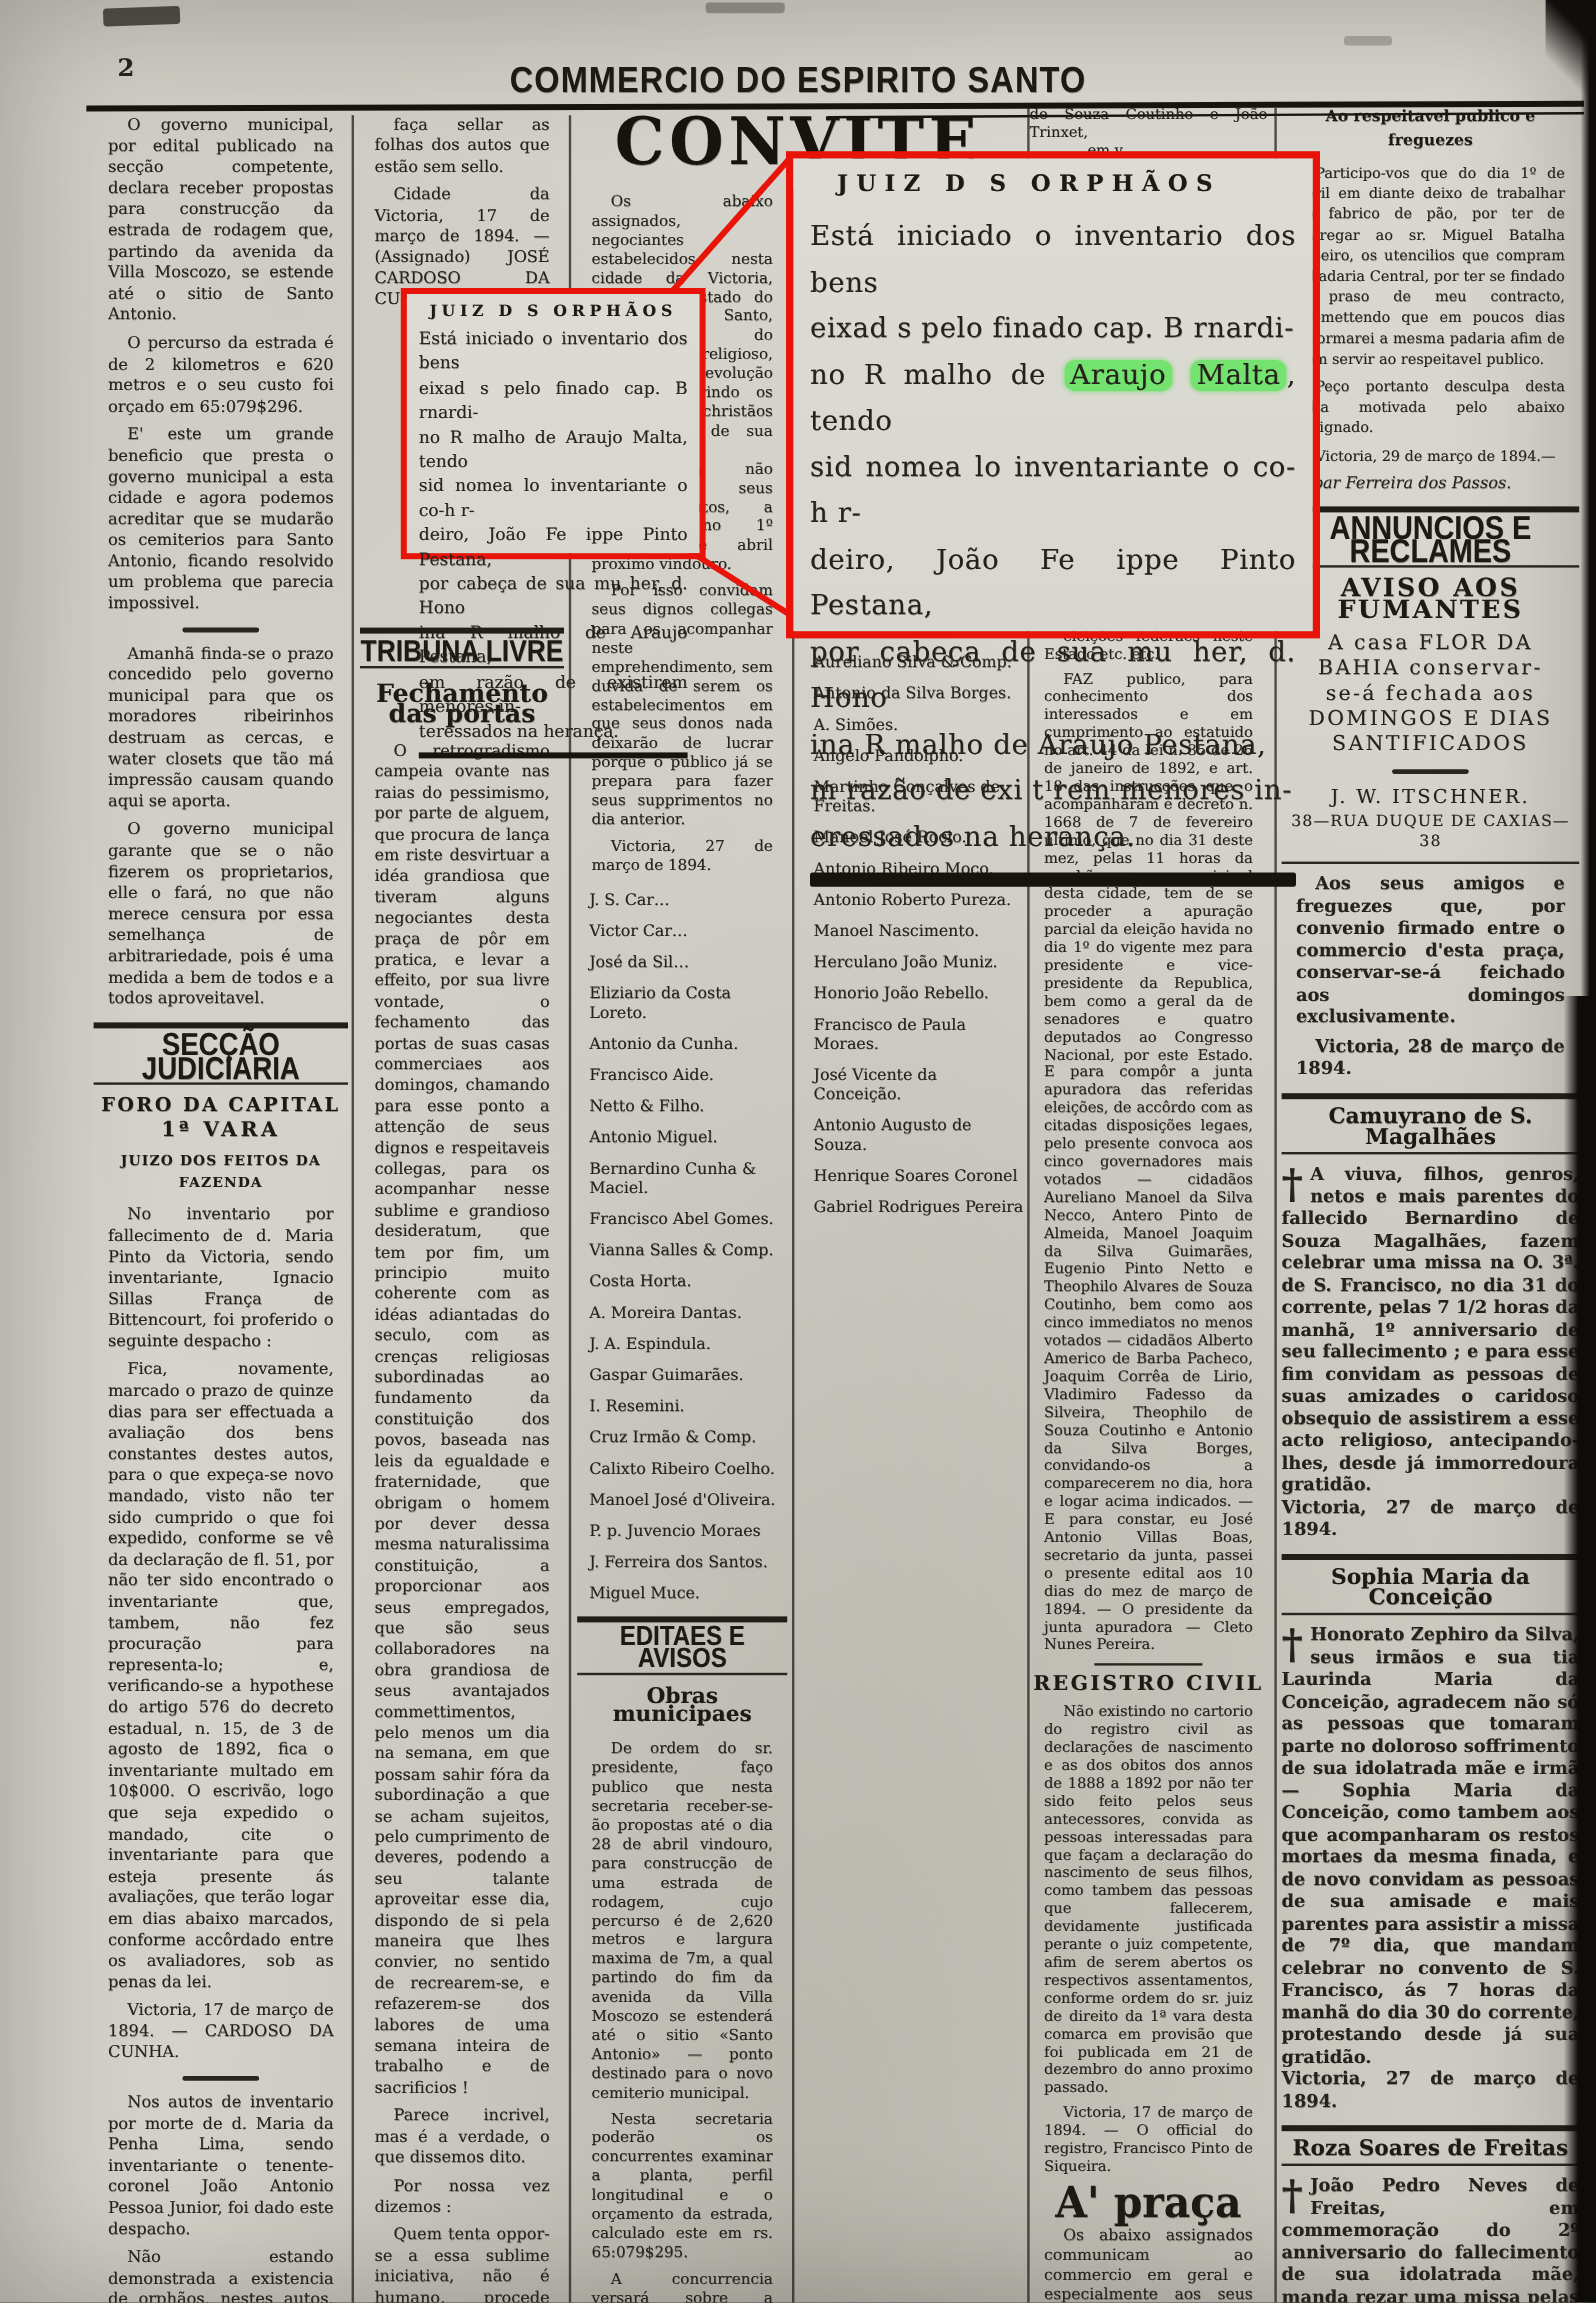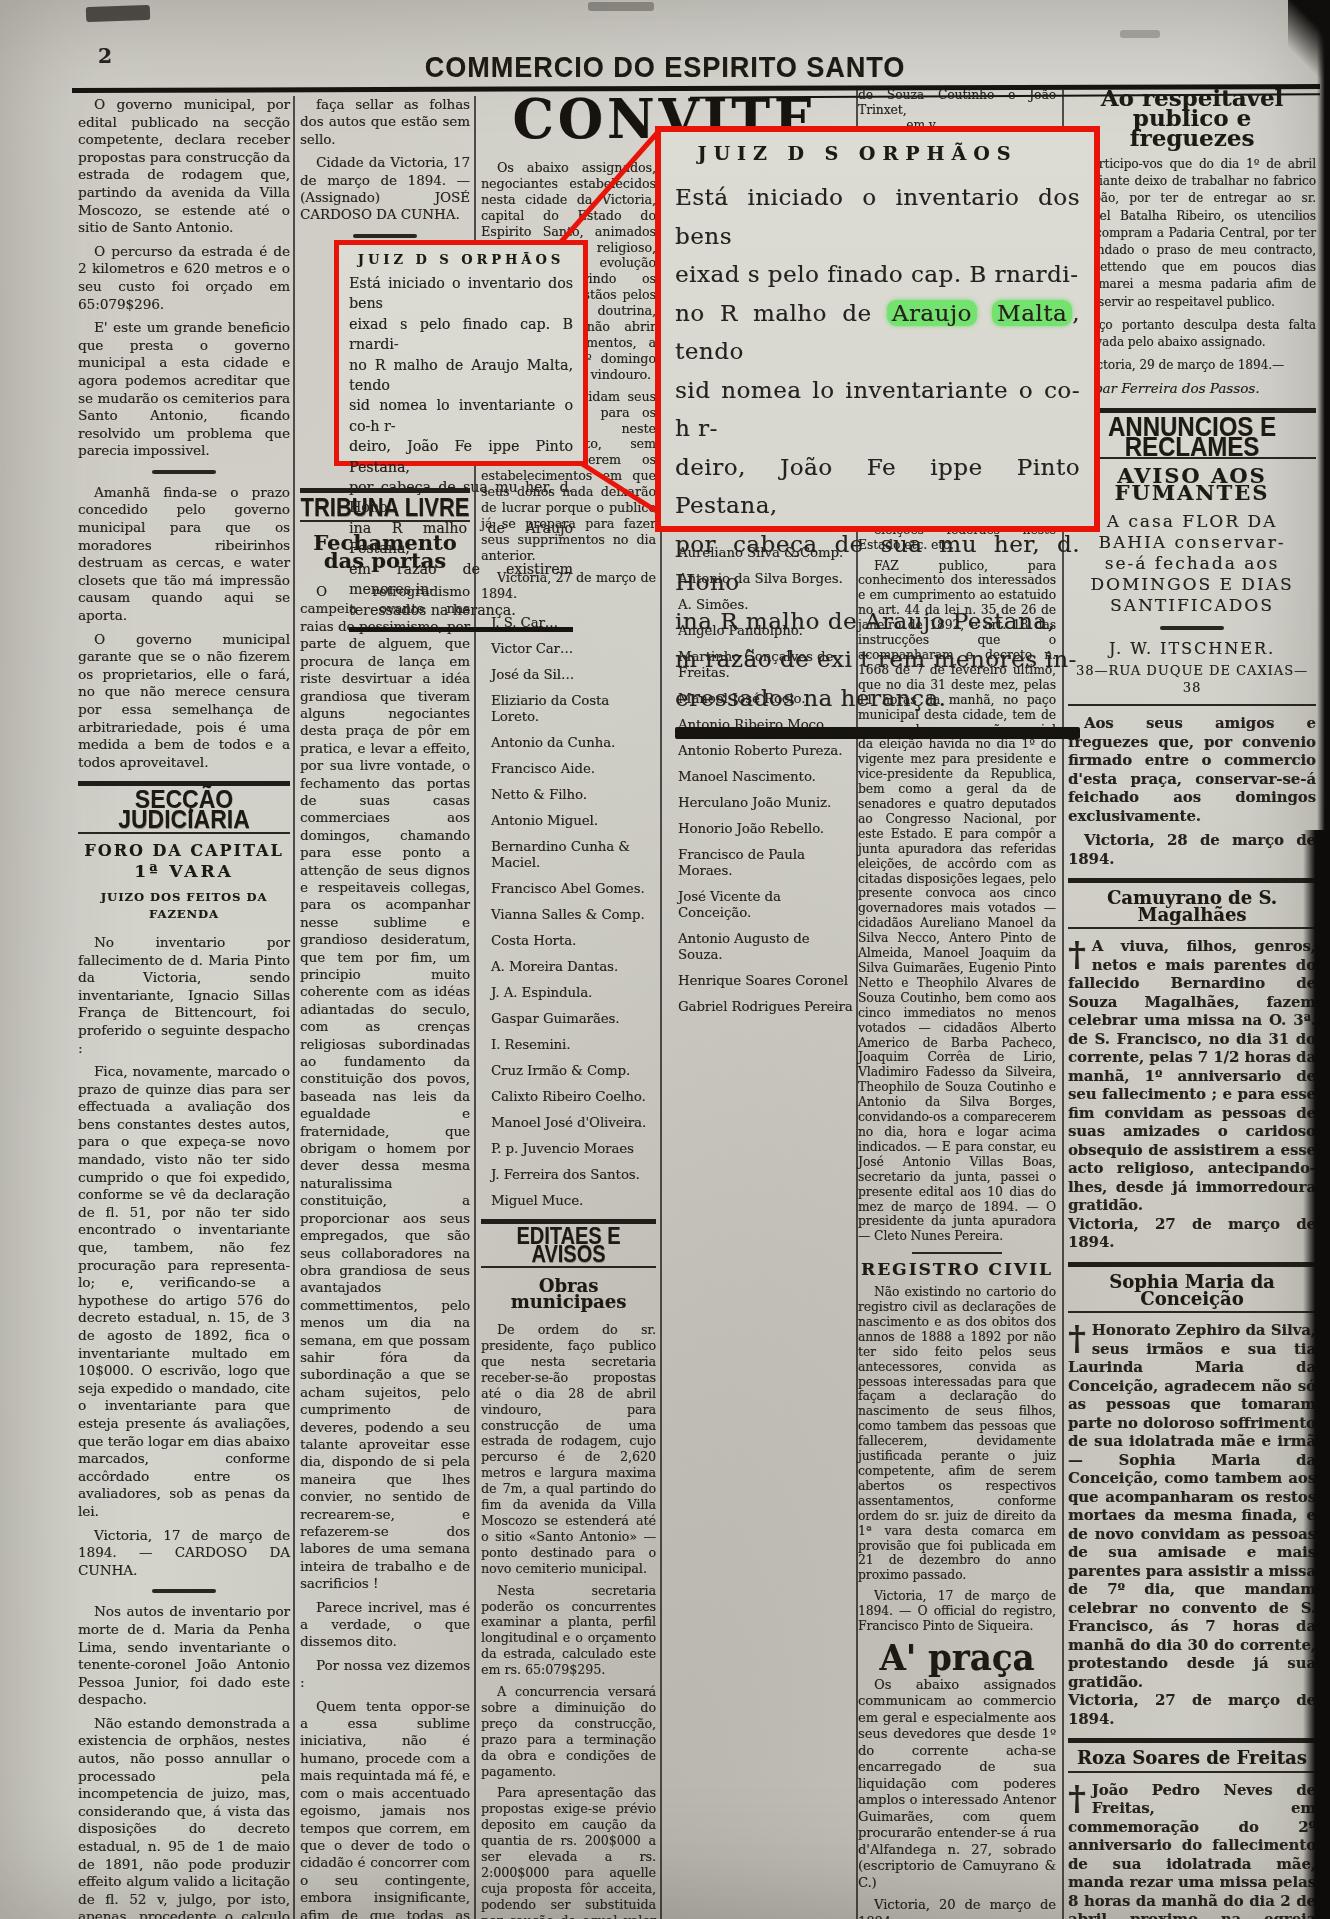--- a/index.html
+++ b/index.html
@@ -9,21 +9,21 @@
       radial-gradient(ellipse at 80% 70%, rgba(110,100,85,.12), transparent 45%),
       radial-gradient(ellipse at 50% 100%, rgba(70,60,50,.18), transparent 55%),
       linear-gradient(#d8d7d0,#d3d2ca);
     font-family:"DejaVu Serif","Liberation Serif",serif;color:#26211c;
     box-shadow:inset 0 0 120px rgba(50,44,36,.35);}
   .col{position:absolute;top:96px;text-align:justify;}
   .divider{position:absolute;width:2px;background:rgba(35,30,25,.75);}
   .rule-thick{height:5px;background:#211d18;margin:10px 0 6px;}
   .rule-thin{height:2px;background:#2a251f;margin:4px 0 8px;}
   .dash-sep{width:64px;height:4px;background:#2a251f;margin:10px auto;border-radius:2px;}
-  .para{text-indent:16px;margin:0 0 6px;}
+  .para{text-indent:16px;margin:0 12px 6px;}
   .center{text-align:center;}
   .masthead{position:absolute;top:52px;left:0;width:100%;text-align:center;
     font-family:"Liberation Sans",sans-serif;font-weight:bold;font-size:27px;
     letter-spacing:1px;transform:scaleY(1.12);color:#1d1913;}
   .pagenum{position:absolute;top:44px;left:98px;font-size:20px;font-weight:bold;}
   .mast-rule{position:absolute;left:72px;top:86px;width:1248px;height:5px;background:#17140f;transform:rotate(-.18deg);}
   .mast-rule2{position:absolute;left:690px;top:95px;width:630px;height:2px;background:#17140f;transform:rotate(-.3deg);}
   .sec-head{font-family:"Liberation Sans",sans-serif;font-weight:bold;text-align:center;
     transform:scaleY(1.15);letter-spacing:0;color:#1d1913;}
   .serif-head{font-weight:bold;text-align:center;color:#1d1913;}
@@ -214,21 +214,21 @@
       </div>
     <div class="serif-head" style="font-size:34px;margin:16px 0 12px;transform:scaleY(1.05);">A' praça</div>
     <div style="font-size:13px;line-height:16.5px;">
         <div class="para">Os abaixo assignados communicam ao commercio em geral e especialmente aos seus devedores que desde 1º do corrente acha-se encarregado de sua liquidação com poderes amplos o interessado Antenor Guimarães, com quem procurarão entender-se á rua d'Alfandega n. 27, sobrado (escriptorio de Camuyrano &amp; C.)</div>
         <div class="para">Victoria, 20 de março de 1894.</div>
       </div>
 
   </div>
 
   <div id="colF" class="col ink">
-    <div class="serif-head" style="font-size:23px;line-height:20px;">Ao respeitavel publico e freguezes</div>
+    <div class="serif-head" style="font-size:13px;line-height:20px;">Ao respeitavel publico e freguezes</div>
     <div style="margin-top:8px;">
         <div class="para">Participo-vos que do dia 1º de abril em diante deixo de trabalhar no fabrico de pão, por ter de entregar ao sr. Miguel Batalha Ribeiro, os utencilios que compram a Padaria Central, por ter se findado o praso de meu contracto, promettendo que em poucos dias reformarei a mesma padaria afim de bem servir ao respeitavel publico.</div>
         <div class="para">Peço portanto desculpa desta falta motivada pelo abaixo assignado.</div>
         <div class="para">Victoria, 29 de março de 1894.—</div>
       </div>
     <div style="font-style:italic;font-size:13.5px;">Gaspar Ferreira dos Passos.</div>
     <div class="rule-thick"></div>
     <div class="sec-head" style="font-size:24px;">ANNUNCIOS E RECLAMES</div>
     <div class="rule-thin"></div>
     <div class="serif-head" style="font-size:21px;letter-spacing:2px;margin-top:8px;">AVISO AOS FUMANTES</div>

